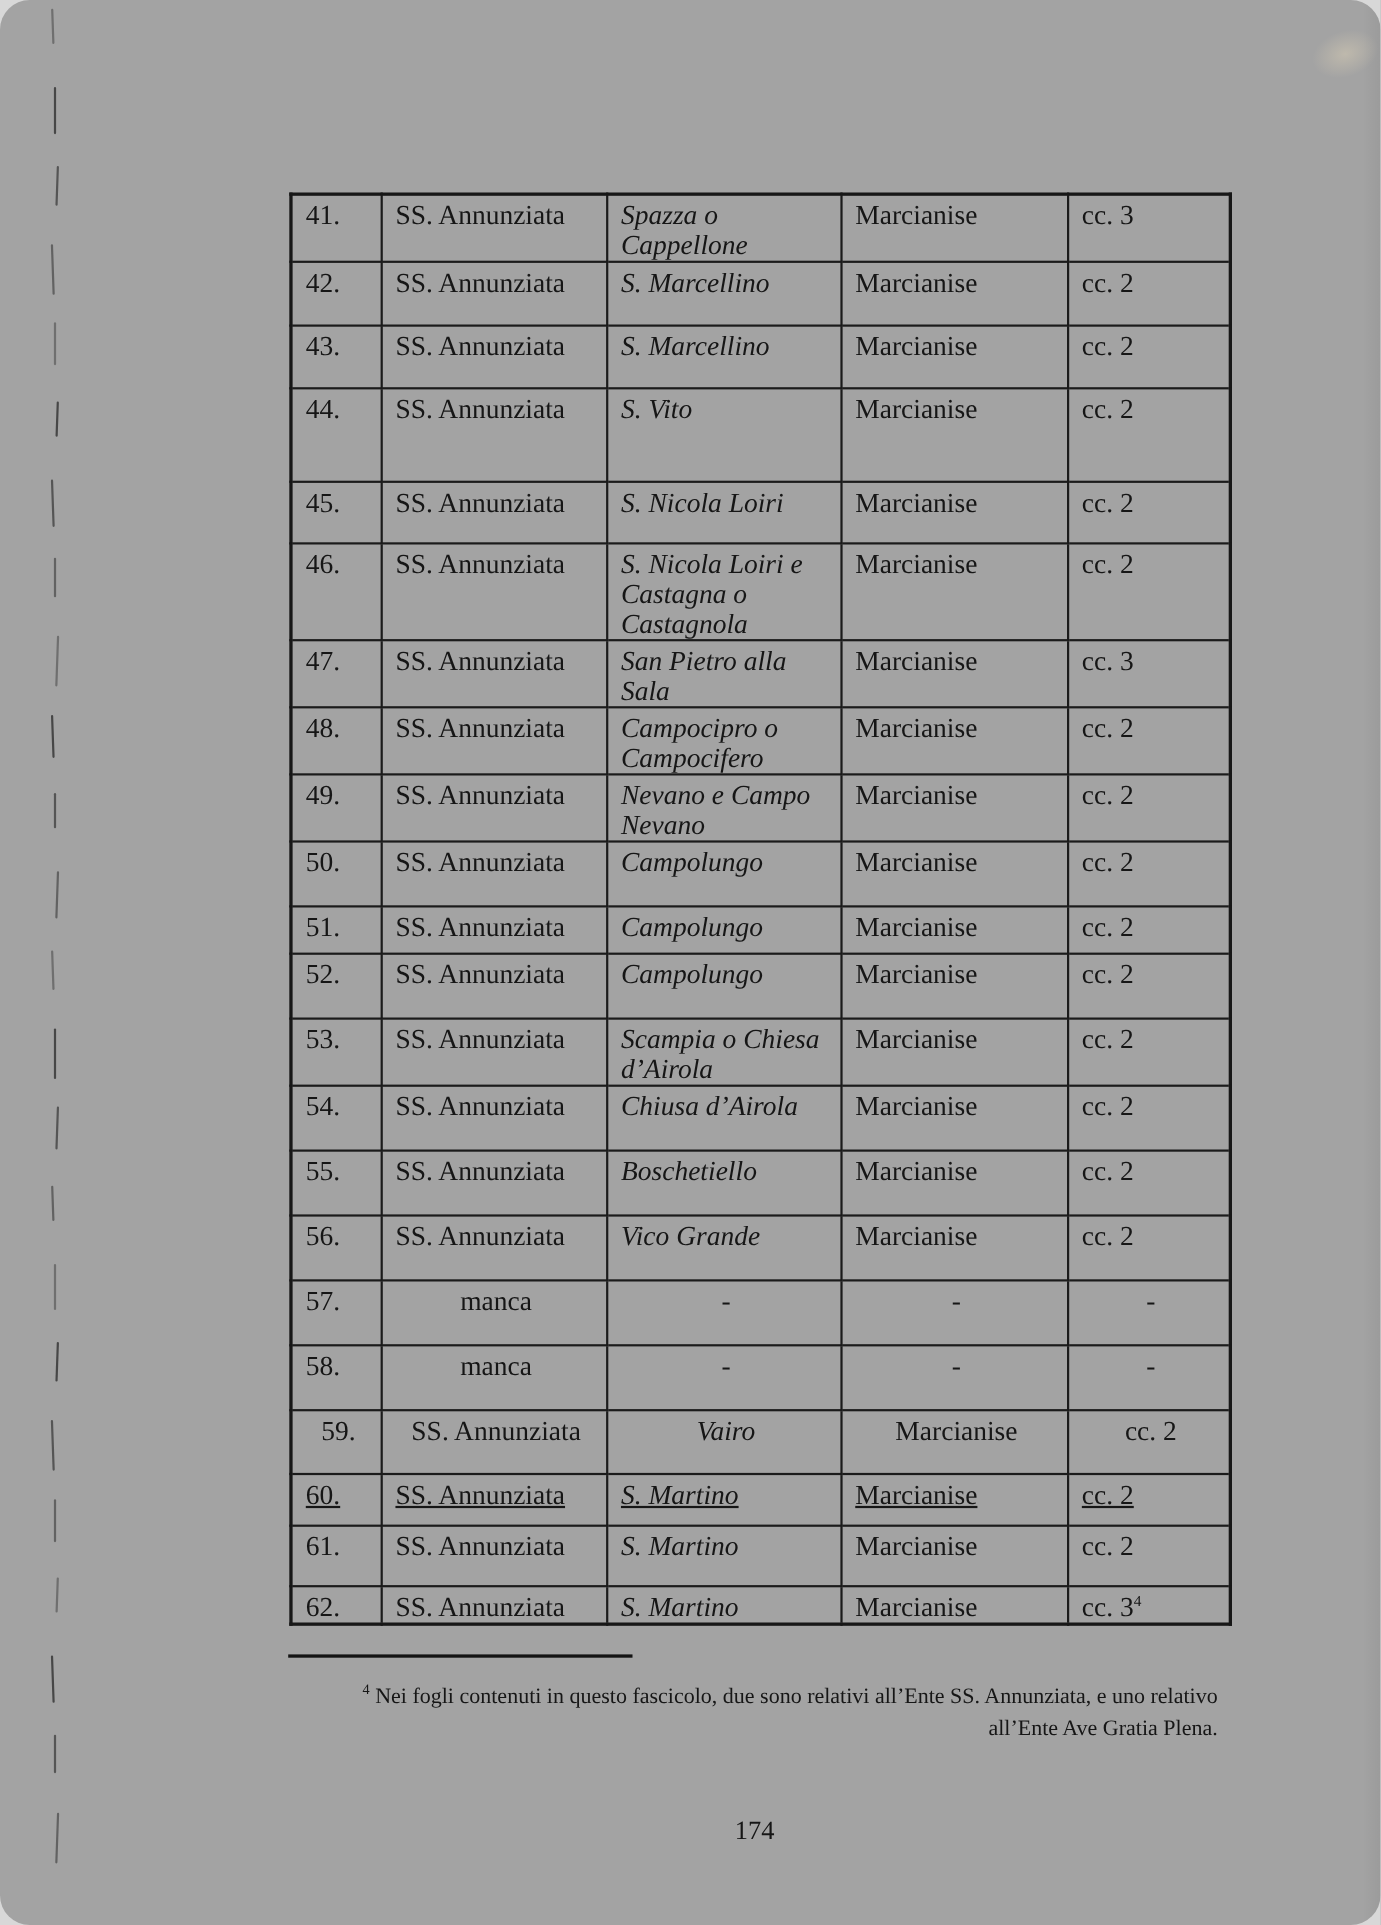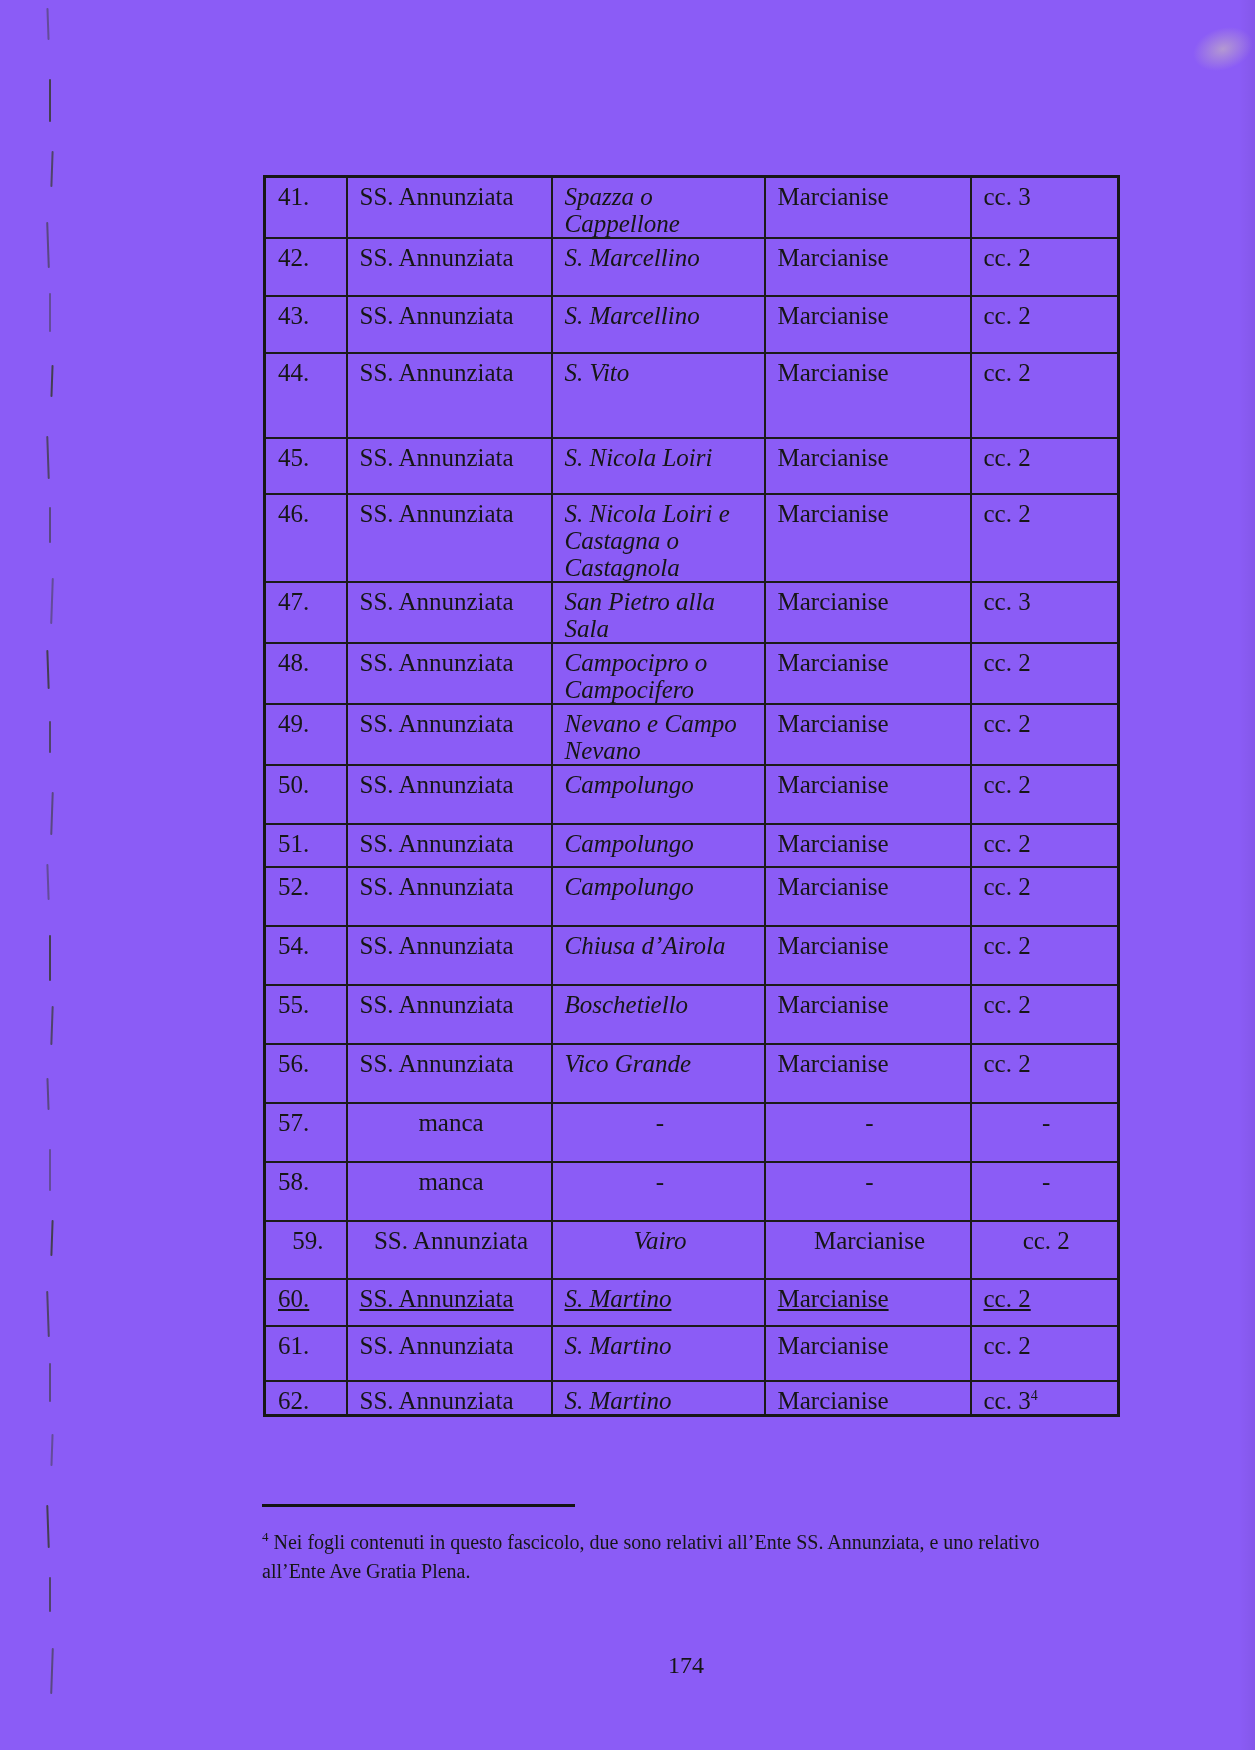--- a/index.html
+++ b/index.html
@@ -1,22 +1,23 @@
 <!DOCTYPE html>
 <html><head>
 <meta charset="utf-8">
 <style>
   html,body { margin:0; padding:0; background:#d8d8d8; }
   .page {
     position:relative;
     width:1255px; height:1750px;
-    background:#8b5cf6;
+    background:#a3a3a3;
     overflow:hidden;
     font-family:"Liberation Serif","DejaVu Serif",serif;
     color:#161616;
+    border-radius:27px;
   }
 
   
   .edge-shade {
     position:absolute; top:0; right:0; width:16px; height:100%;
     background:linear-gradient(to right, rgba(0,0,0,0), rgba(0,0,0,0.05));
   }
   .scan-smudge {
     position:absolute; left:1192px; top:28px; width:62px; height:42px;
     background:radial-gradient(ellipse at center, rgba(213,203,180,0.55), rgba(213,203,180,0) 70%);
@@ -55,21 +56,21 @@
   }
 
   
   .footnote-rule {
     position:absolute; left:262px; top:1504px;
     width:313px; height:3px; background:#141414;
   }
   .footnote {
     position:absolute; left:262px; top:1528px;
     width:845px;
-    font-size:20px; line-height:29px;
+    font-size:20px; line-height:29px;text-align:right;
   }
   .fn-sup { font-size:13px; }
 
   .page-number {
     position:absolute; left:640px; top:1652px;
     width:92px; text-align:center;
     font-size:24px;
   }
 </style>
 </head>
@@ -192,20 +193,27 @@
           <td class="cell-comune">Marcianise</td>
           <td class="cell-carte"><span>cc. 2</span></td>
         </tr>
         <tr style="height: 59px;">
           <td class="cell-number">52.</td>
           <td class="cell-ente">SS. Annunziata</td>
           <td class="cell-localita">Campolungo</td>
           <td class="cell-comune">Marcianise</td>
           <td class="cell-carte"><span>cc. 2</span></td>
         </tr>
+        <tr style="height: 59px;">
+          <td class="cell-number">53.</td>
+          <td class="cell-ente">SS. Annunziata</td>
+          <td class="cell-localita">Scampia o Chiesa d’Airola</td>
+          <td class="cell-comune">Marcianise</td>
+          <td class="cell-carte"><span>cc. 2</span></td>
+        </tr>
         <tr style="height: 59px; font-family: Liberation Serif, serif;">
           <td class="cell-number">54.</td>
           <td class="cell-ente">SS. Annunziata</td>
           <td class="cell-localita">Chiusa d’Airola</td>
           <td class="cell-comune">Marcianise</td>
           <td class="cell-carte"><span>cc. 2</span></td>
         </tr>
         <tr style="height: 59px;">
           <td class="cell-number">55.</td>
           <td class="cell-ente">SS. Annunziata</td>

